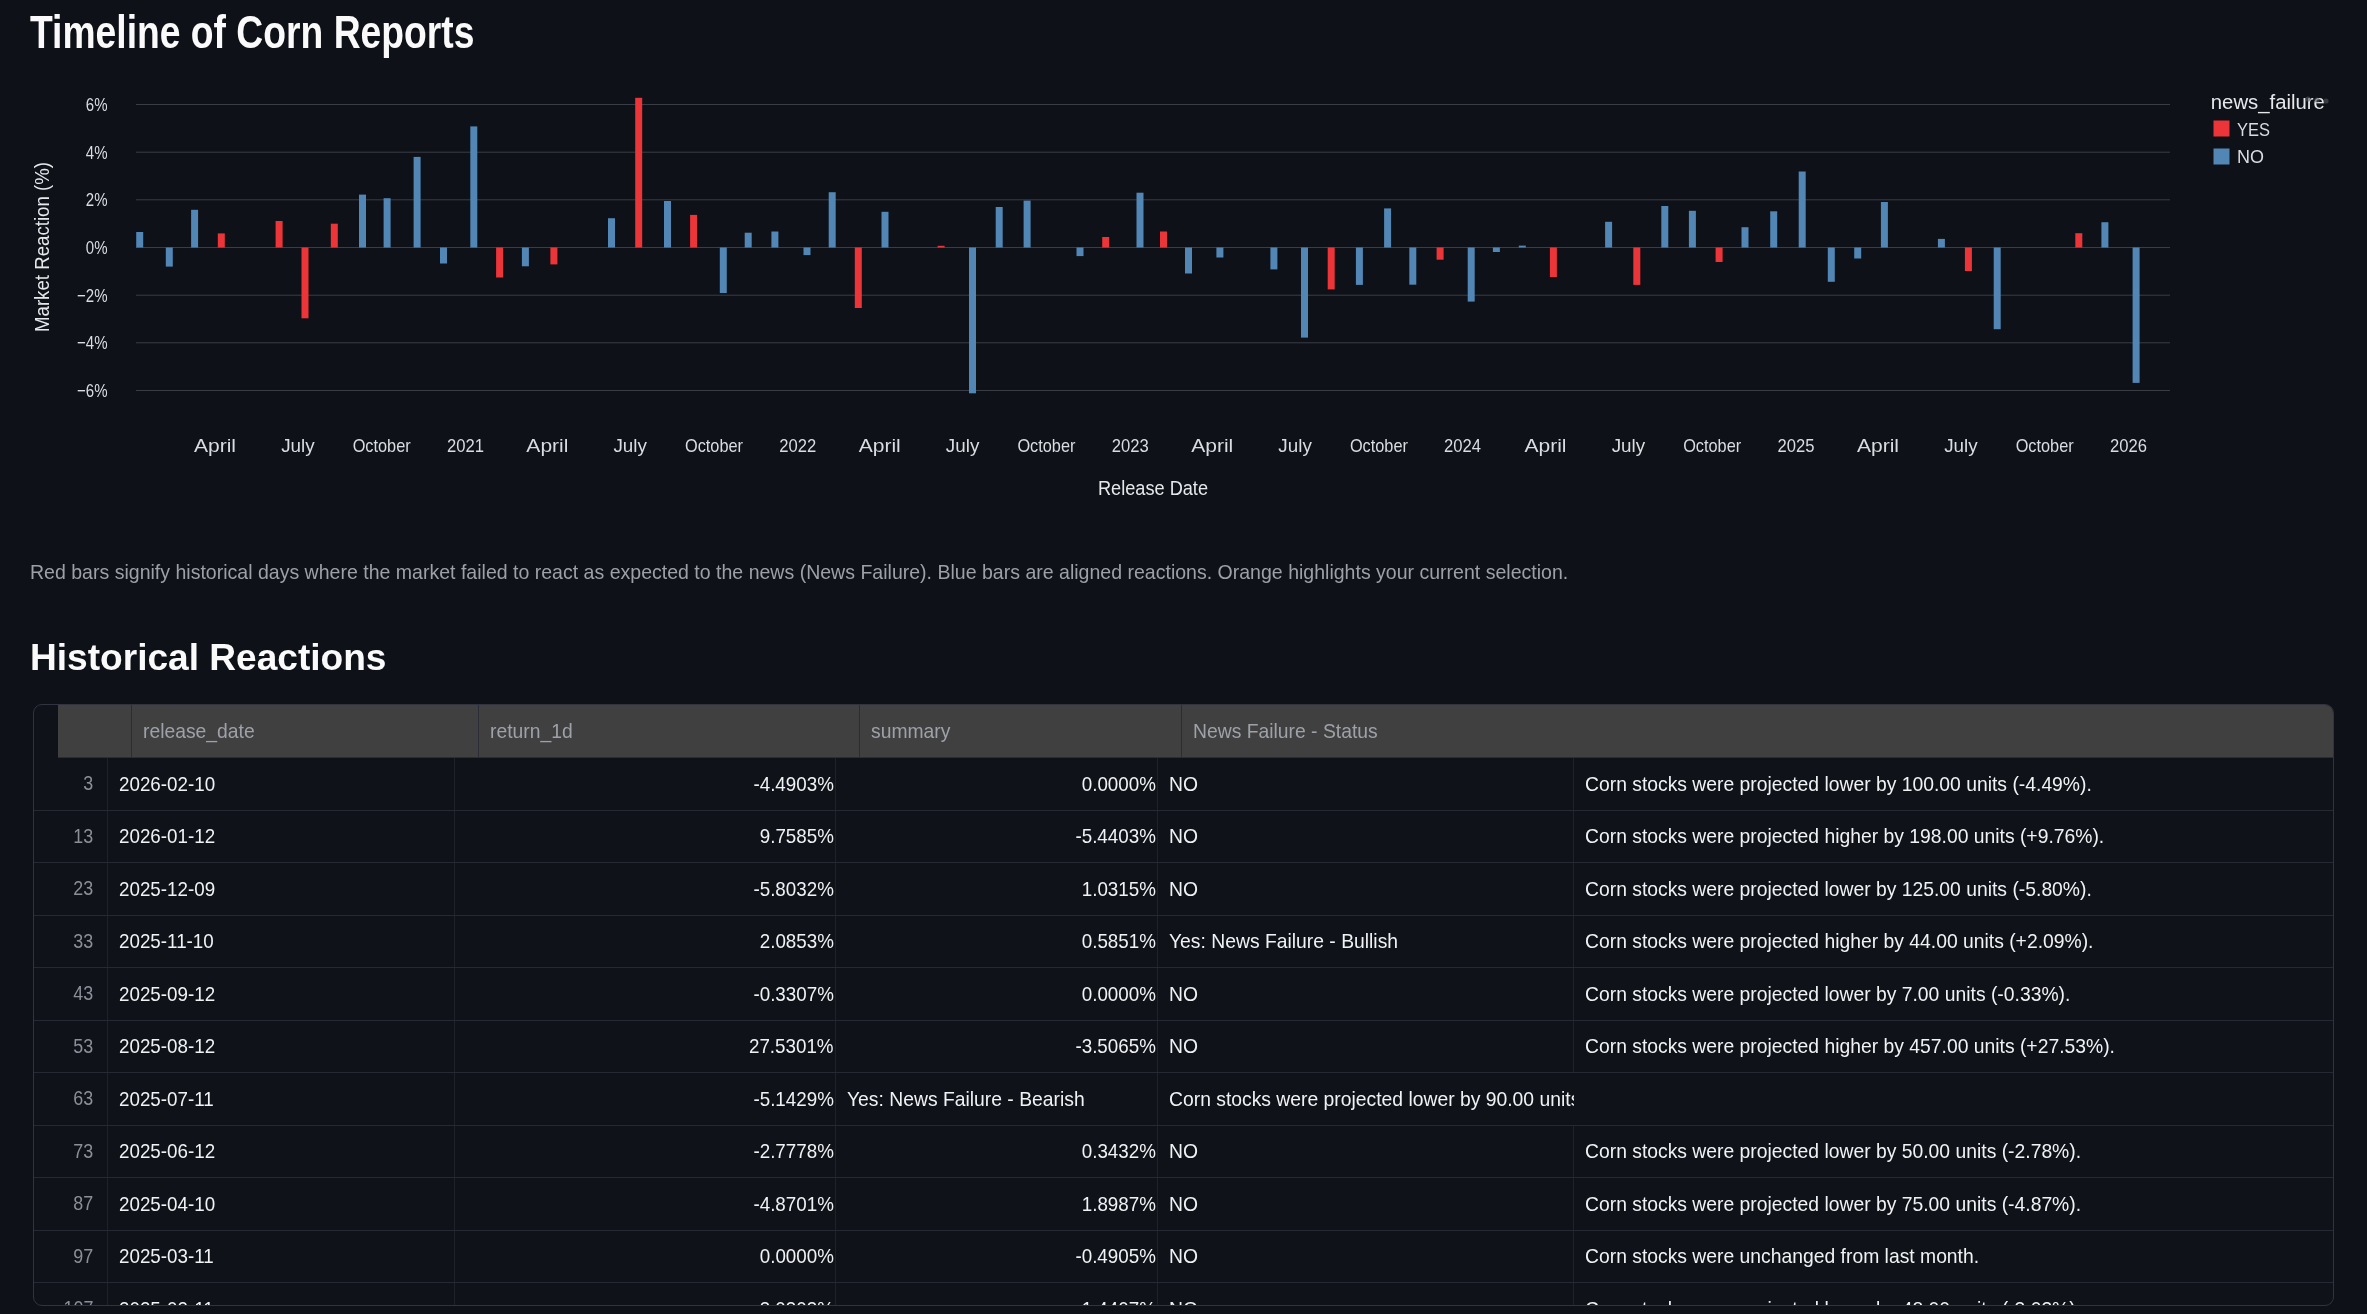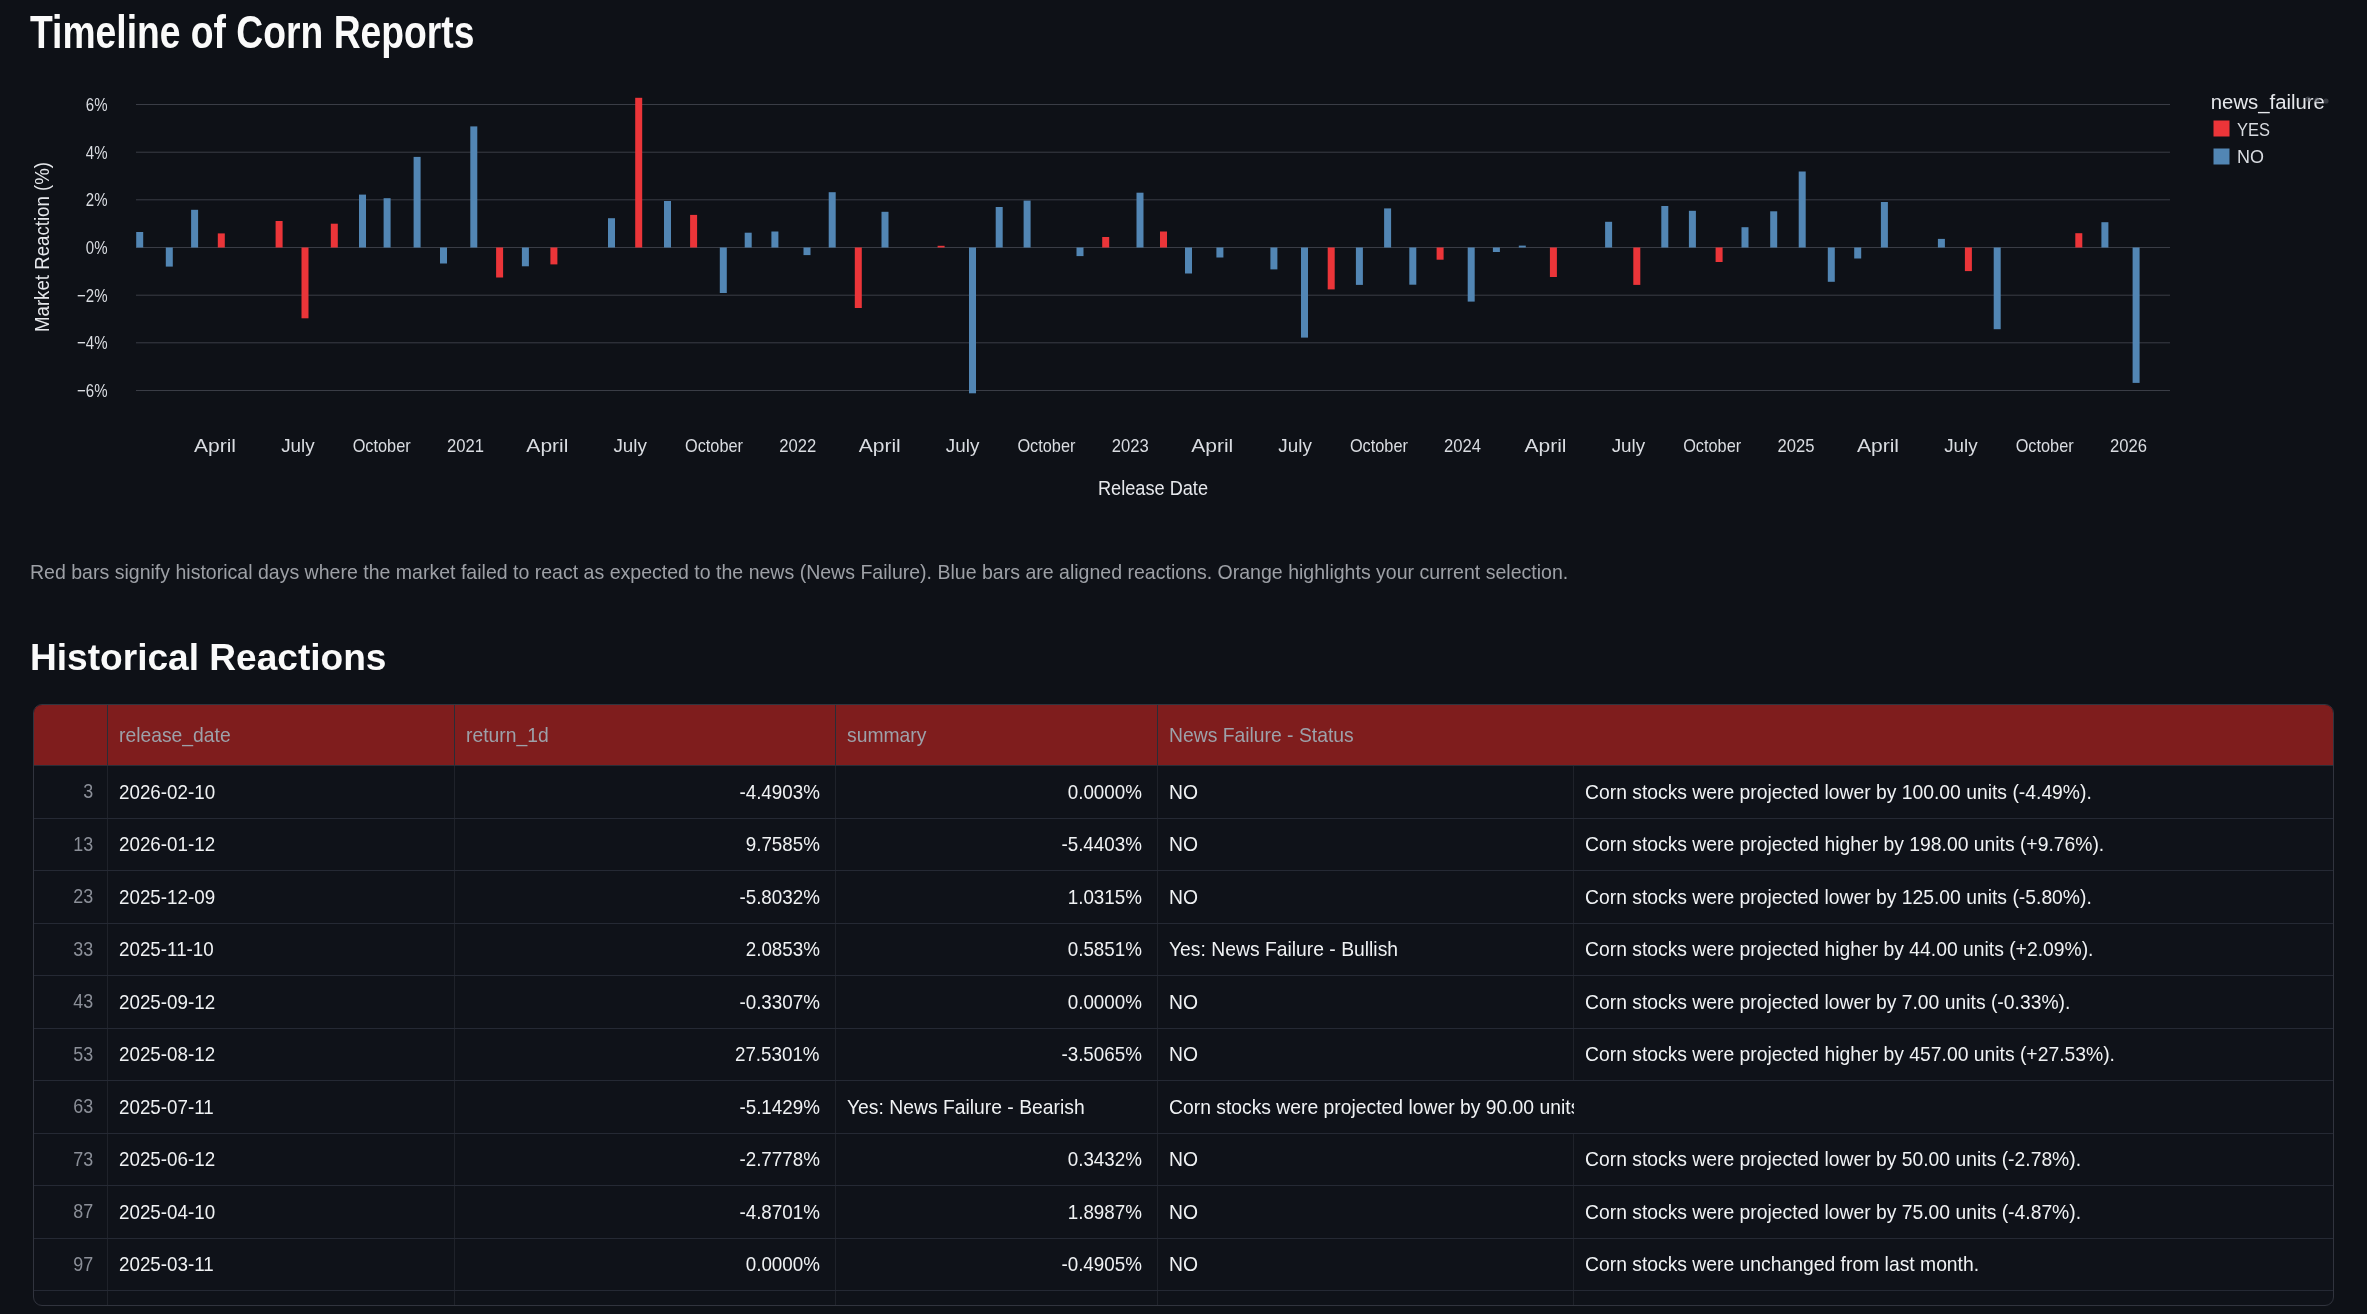--- a/index.html
+++ b/index.html
@@ -8,27 +8,27 @@
   color:#fafafa; transform:scaleX(0.81); transform-origin:left top; white-space:nowrap; }
 .caption { position:absolute; left:30px; top:560px; font-size:21px; color:#9da0a6;
   transform:scaleX(0.93); transform-origin:left top; white-space:nowrap; }
 .h2 { position:absolute; left:30px; top:637px; font-size:36px; font-weight:bold; color:#fafafa;
   transform:scaleX(1.03); transform-origin:left top; white-space:nowrap; }
 .tbl { position:absolute; left:33px; top:704px; width:2301px; height:601.5px;
   border:1px solid #31343e; border-radius:9px; overflow:hidden; background:#0f1219;
   font-size:21px; color:#f0f2f4; }
 .tr { display:grid; grid-template-columns:74px 346.5px 381px 322.5px 415.5px 761.5px; height:52.5px;
   border-bottom:1px solid #252934; }
-.tr.th { background:#7f1d1d; color:#9da1a9; height:61px; border-bottom:1px solid #2a2d36; }
+.tr.th { background:#404040; color:#9da1a9; height:53px; border-bottom:1px solid #2a2d36;margin-left:24px; }
 .c { padding:0 11px; display:flex; align-items:center; overflow:hidden; white-space:nowrap;
   border-right:1px solid #1f222a; }
 .c:last-child { border-right:none; }
 .tr.th .c { border-right:1px solid #2a2d36; }
 .tr.th .c:last-child { border-right:none; }
-.c.num { justify-content:flex-end; padding-right:15px; }
+.c.num { justify-content:flex-end; padding-right:1px; }
 .c.ix { color:#8b8f98; padding-right:14px; font-size:20px; }
 .tr.last .c { padding-top:0px; }
 .t { transform:scaleX(0.92); transform-origin:left center; display:inline-block; }
 .c.num .t { transform-origin:right center; transform:scaleX(0.895); }
 .c.dt .t { transform:scaleX(0.895); }
 </style></head>
 <body>
 <div class="h1">Timeline of Corn Reports</div>
 <svg width="2367" height="540" viewBox="0 0 2367 540" style="position:absolute;left:0;top:0">
 <line x1="136" y1="104.5" x2="2170" y2="104.5" stroke="#3a3d46" stroke-width="1"></line>

